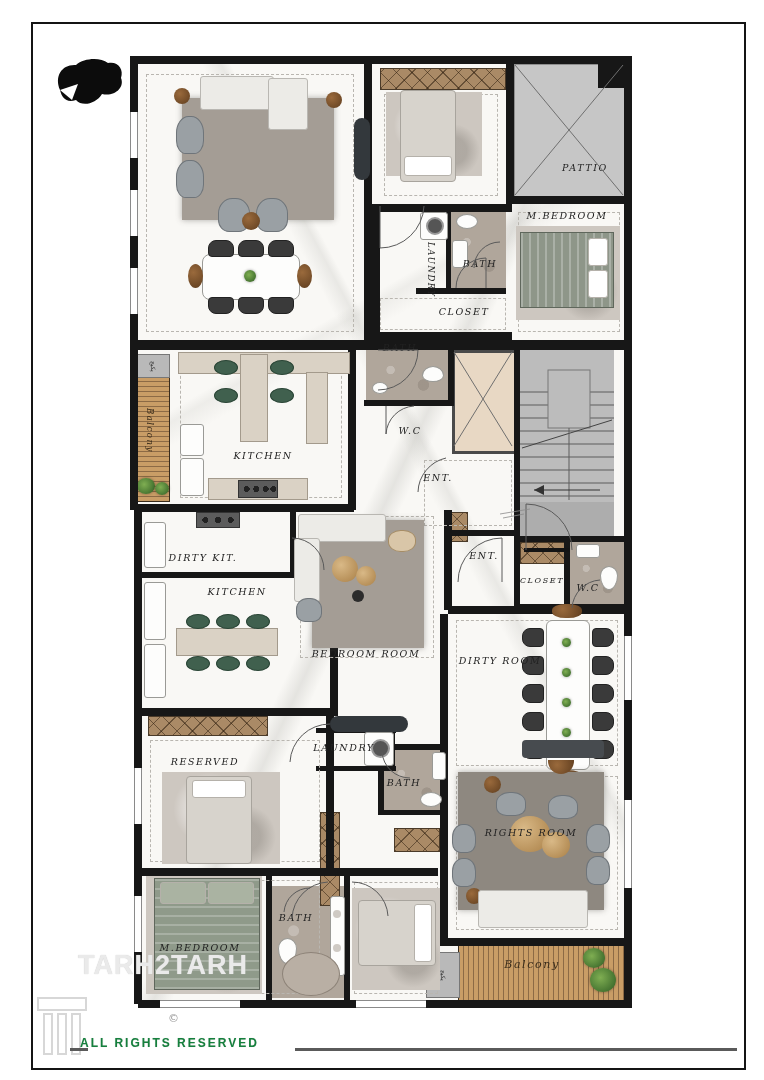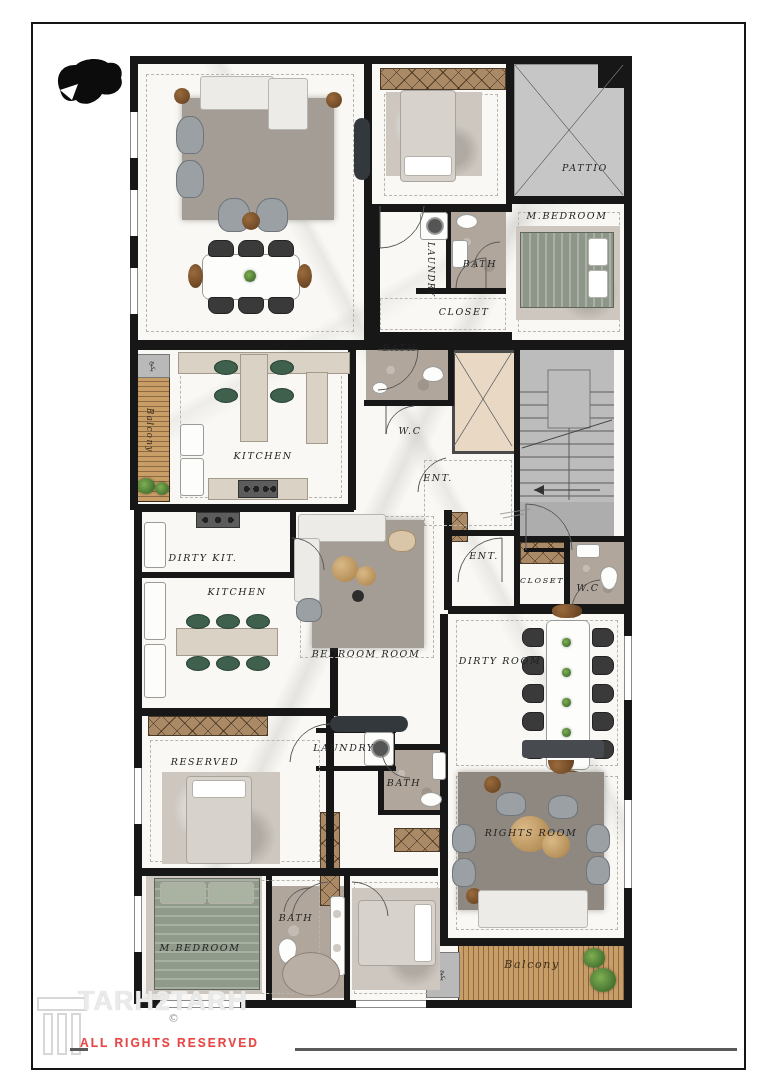--- a/index.html
+++ b/index.html
@@ -40,21 +40,21 @@
   .plant{position:absolute;border-radius:50%;background:radial-gradient(circle at 40% 40%,#7fae52,#2e5c23);box-shadow:0 0 3px rgba(0,0,0,.4);}
   .bedw{position:absolute;background:#d7d3cc;border:1px solid #a8a49d;}
   .pillow{position:absolute;background:#fff;border:1px solid #b5b1aa;border-radius:3px;}
   .tv{position:absolute;background:#33383c;border-radius:8px;}
   .pkg{position:absolute;background:#b9b9b9;border:1px solid #777;color:#333;
        font:6px "DejaVu Sans",sans-serif;display:flex;align-items:center;justify-content:center;
        writing-mode:vertical-rl;}
   .wm-brand{position:absolute;font:bold 27px "Liberation Sans",sans-serif;letter-spacing:1px;
        color:#eaeaea;text-shadow:0 0 1px #c6c6c6;}
   .wm-rights{position:absolute;font:bold 12px "Liberation Sans",sans-serif;letter-spacing:2px;
-       color:#ef4444;text-shadow:0 0 1px #cccccc;}
+       color:#15803d;text-shadow:0 0 1px #cccccc;}
   .cap{position:absolute;font:bold 16px "DejaVu Sans",sans-serif;color:#161616;direction:rtl;white-space:nowrap;}
   .capline{position:absolute;background:#5a5a5a;height:2.5px;}
   svg{position:absolute;overflow:visible;}
 </style>
 </head>
 <body>
 
 <div class="sheet">
 
   <div class="frame"></div>
@@ -392,20 +392,20 @@
   </div>
 
   <svg style="left:34px;top:994px" width="56" height="66" viewBox="0 0 56 66">
     <g fill="none" stroke="#d7d7d7" stroke-width="2">
       <rect x="4" y="4" width="48" height="12"></rect>
       <rect x="10" y="20" width="8" height="40"></rect>
       <rect x="24" y="20" width="8" height="40"></rect>
       <rect x="38" y="20" width="8" height="40"></rect>
     </g>
   </svg>
-  <div class="wm-brand" style="left:78px;top:986px">TARH2TARH</div>
+  <div class="wm-brand" style="left:78px;top:950px">TARH2TARH</div>
   <div class="wm-rights" style="left:80px;top:1036px">ALL RIGHTS RESERVED</div>
   <div class="abs" style="left:168px;top:1012px;font:11px 'DejaVu Sans',sans-serif;color:#9a9a9a">©</div>
 
   <div class="capline" style="left:70px;top:1048px;width:18px"></div>
   <div class="capline" style="left:295px;top:1048px;width:442px"></div>
 
 </div>
 
 </body></html>

